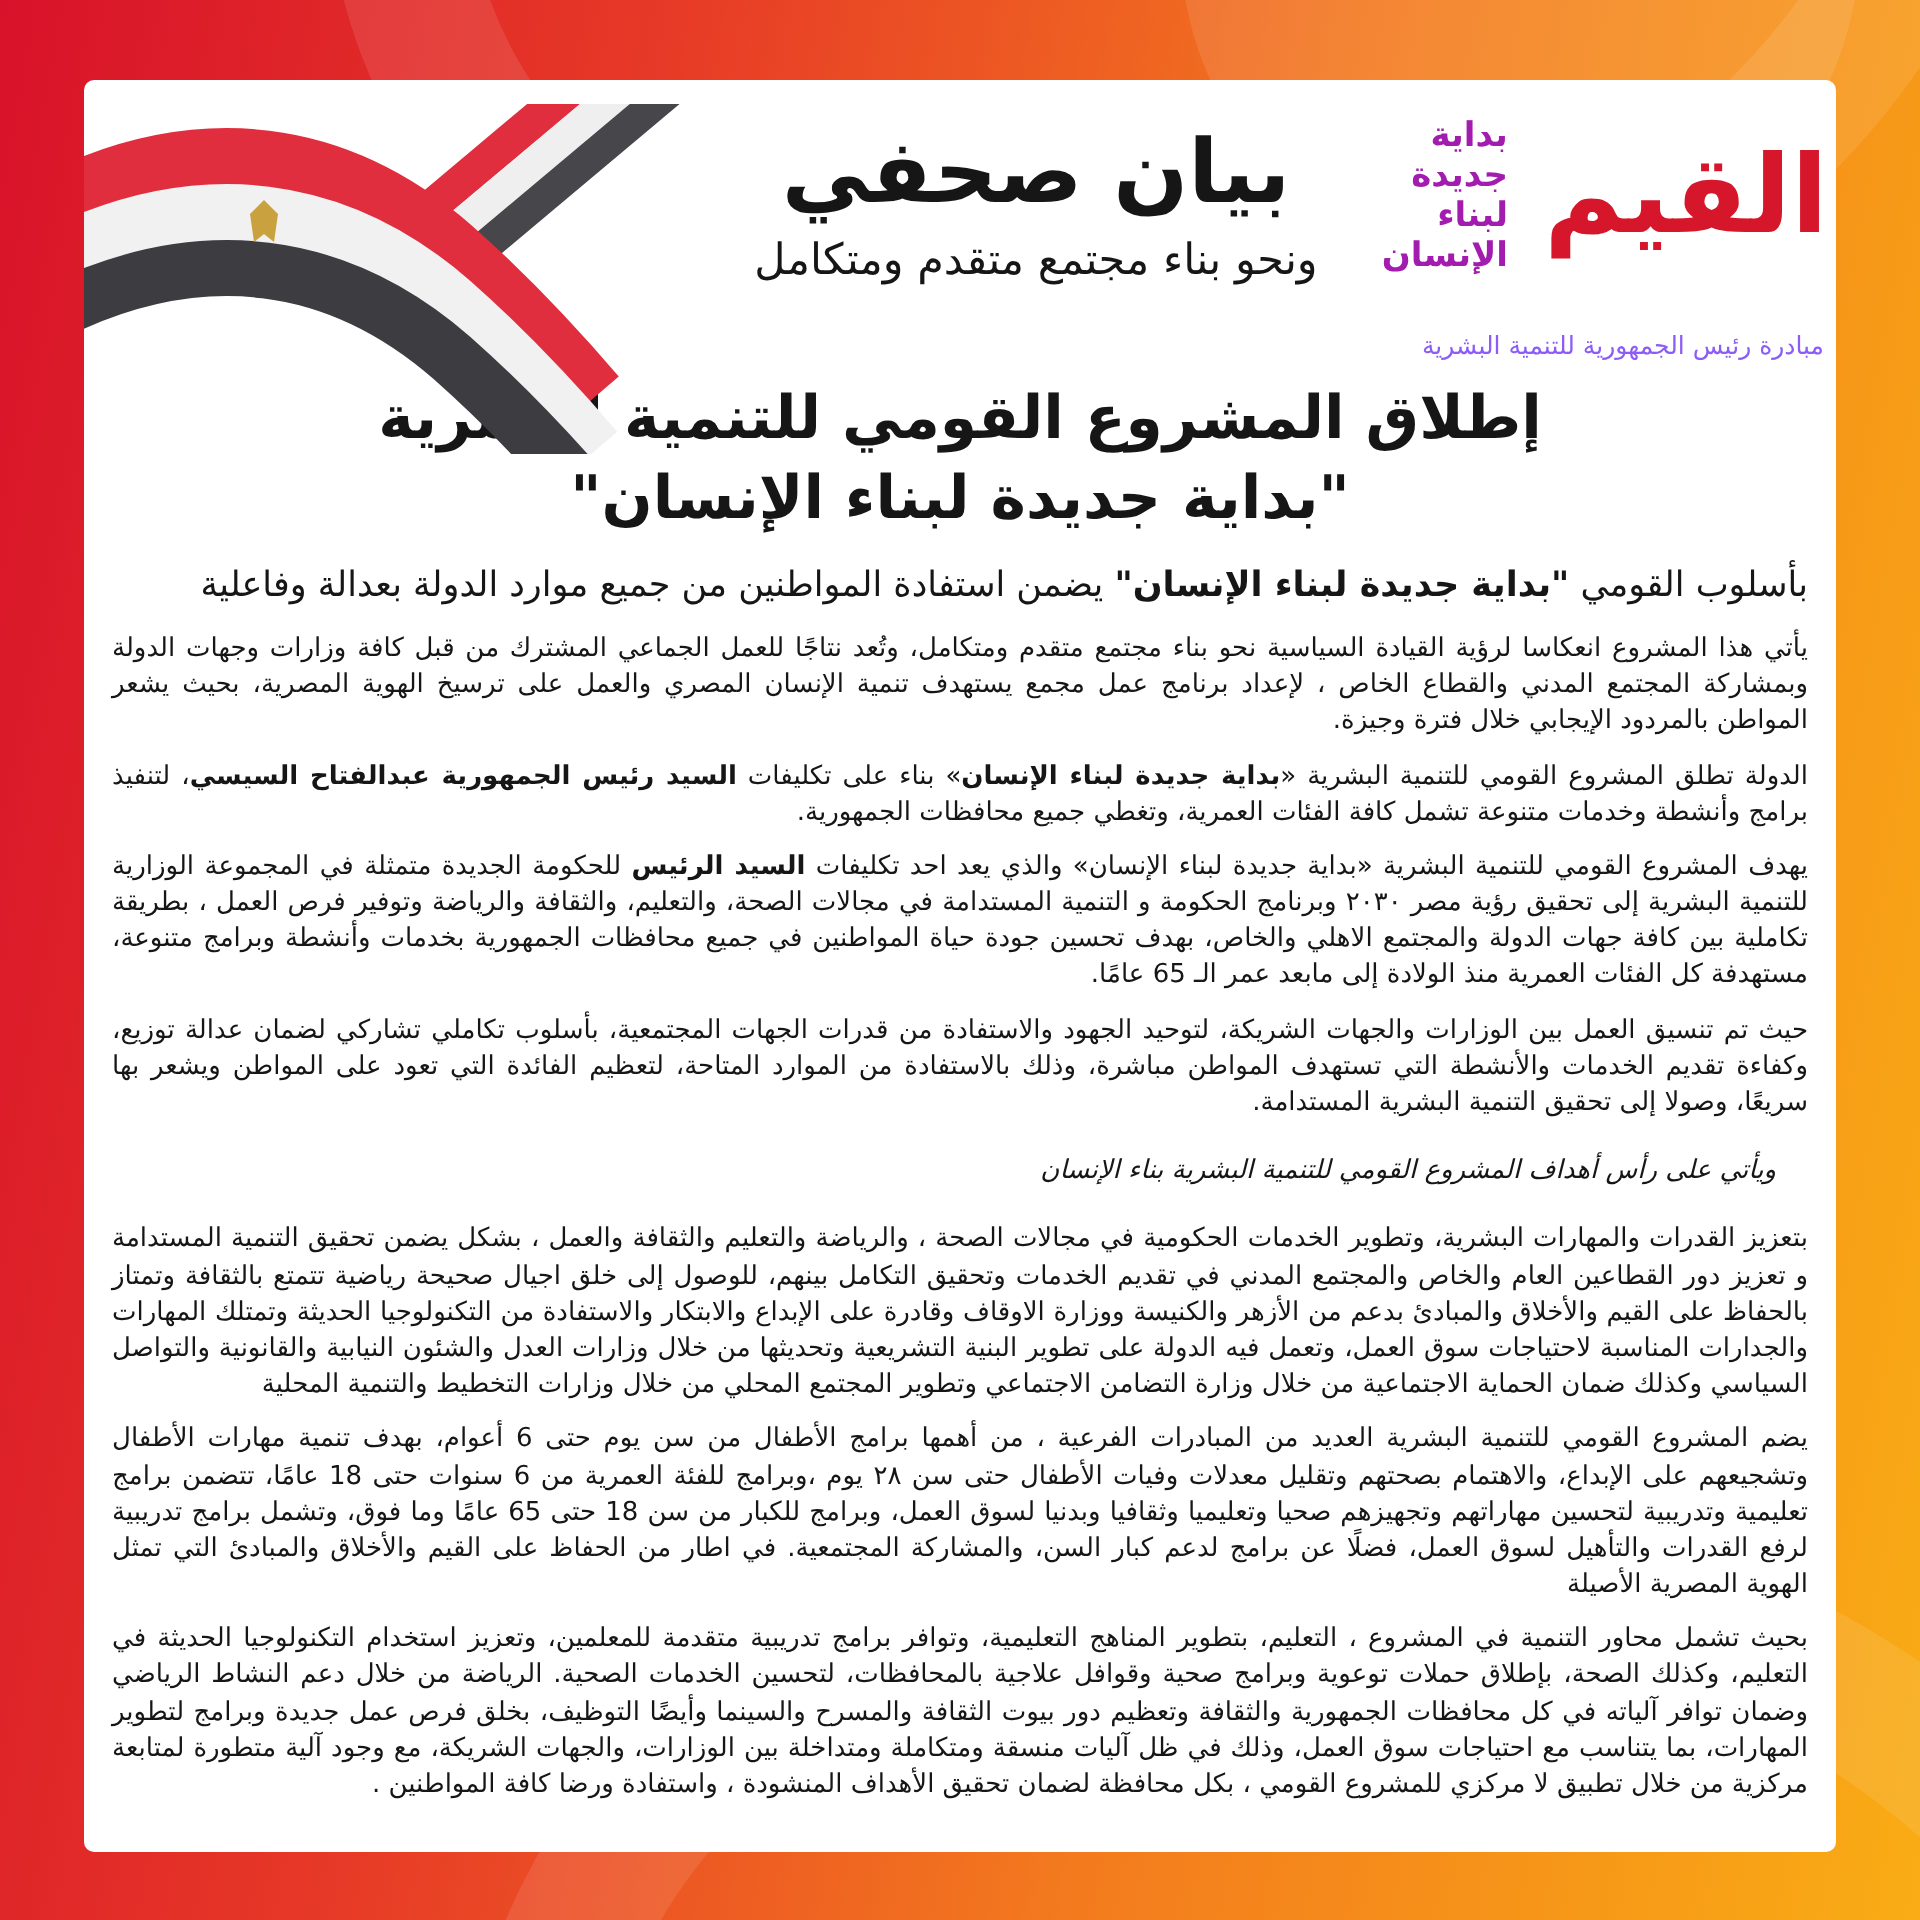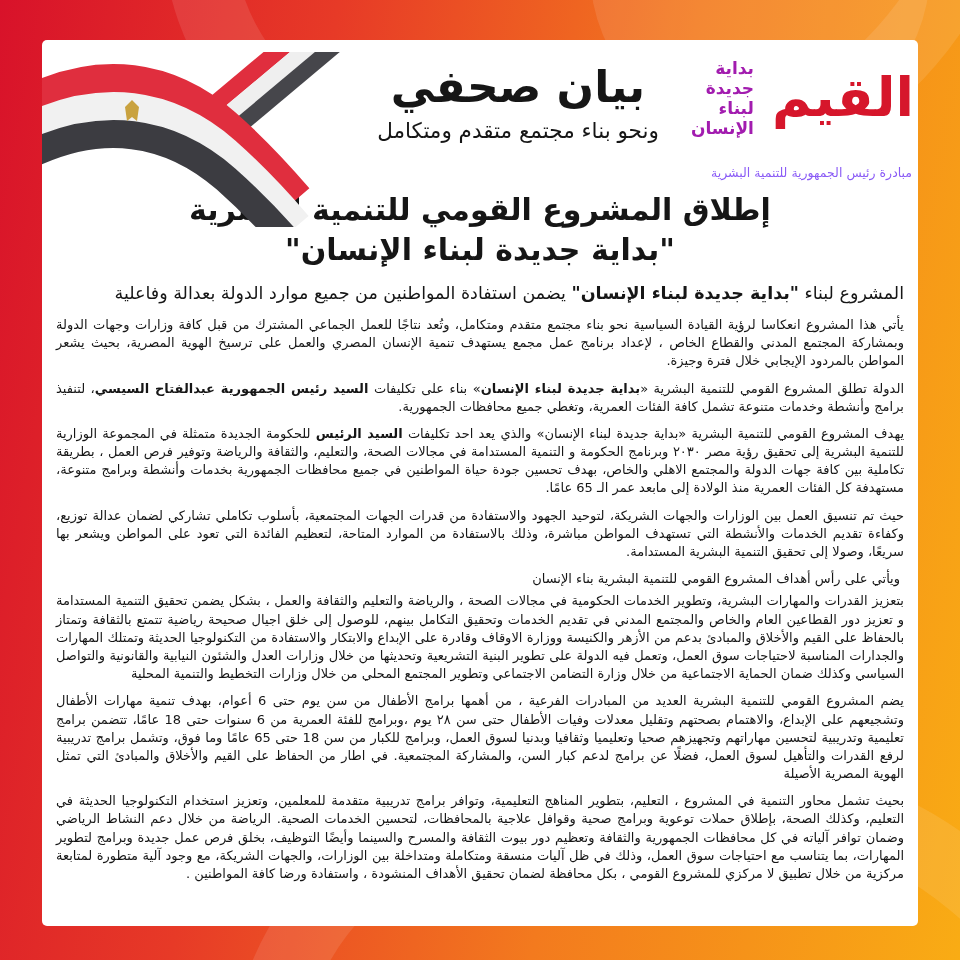--- a/index.html
+++ b/index.html
@@ -31,21 +31,21 @@
   .title-block{position:absolute;top:24px;right:180px;width:440px;text-align:center;}
   .title-block h1{margin:0;font-size:44px;font-weight:700;line-height:1.05;}
   .sub{font-size:21.5px;margin-top:8px;line-height:1.2;}
   .b{font-weight:bold;}
 
   .headline{margin:150px 14px 0;text-align:center;font-weight:800;font-size:30px;line-height:1.32;}
   .lead{margin:13px 14px 0;font-size:17.5px;line-height:1.3;text-align:right;}
 
   .bodytext{margin:11px 14px 0;font-size:13px;line-height:1.4;text-align:justify;}
   .bodytext p{margin:0 0 9px;}
-  .bodytext p.intro{margin:4px;text-align:right;}
+  .bodytext p.intro{margin:16px;text-align:right;font-style:italic;}
 </style>
 </head>
 <body>
 
 <div class="canvas">
   <div class="bg">
     <div class="swirl s1"></div>
     <div class="swirl s2"></div>
     <div class="s3"></div>
   </div>
@@ -83,21 +83,21 @@
     <div class="title-block">
       <h1>بيان صحفي</h1>
       <div class="sub">ونحو بناء مجتمع متقدم ومتكامل</div>
     </div>
 
     <div class="headline">
       <div>إطلاق المشروع القومي للتنمية البشرية</div>
       <div>"بداية جديدة لبناء الإنسان"</div>
     </div>
 
-    <div class="lead"><span>المشروع لبناء </span><span class="b">"بداية جديدة لبناء الإنسان"</span><span> يضمن استفادة المواطنين من جميع موارد الدولة بعدالة وفاعلية</span></div>
+    <div class="lead"><span>بأسلوب القومي </span><span class="b">"بداية جديدة لبناء الإنسان"</span><span> يضمن استفادة المواطنين من جميع موارد الدولة بعدالة وفاعلية</span></div>
 
     <div class="bodytext">
       <p>يأتي هذا المشروع انعكاسا لرؤية القيادة السياسية نحو بناء مجتمع متقدم ومتكامل، وتُعد نتاجًا للعمل الجماعي المشترك من قبل كافة وزارات وجهات الدولة وبمشاركة المجتمع المدني والقطاع الخاص ، لإعداد برنامج عمل مجمع يستهدف تنمية الإنسان المصري والعمل على ترسيخ الهوية المصرية، بحيث يشعر المواطن بالمردود الإيجابي خلال فترة وجيزة.</p>
       <p><span>الدولة تطلق المشروع القومي للتنمية البشرية «</span><span class="b">بداية جديدة لبناء الإنسان</span><span>» بناء على تكليفات </span><span class="b">السيد رئيس الجمهورية عبدالفتاح السيسي</span><span>، لتنفيذ برامج وأنشطة وخدمات متنوعة تشمل كافة الفئات العمرية، وتغطي جميع محافظات الجمهورية.</span></p>
       <p><span>يهدف المشروع القومي للتنمية البشرية «بداية جديدة لبناء الإنسان» والذي يعد احد تكليفات </span><span class="b">السيد الرئيس</span><span> للحكومة الجديدة متمثلة في المجموعة الوزارية للتنمية البشرية إلى تحقيق رؤية مصر ٢٠٣٠ وبرنامج الحكومة و التنمية المستدامة في مجالات الصحة، والتعليم، والثقافة والرياضة وتوفير فرص العمل ، بطريقة تكاملية بين كافة جهات الدولة والمجتمع الاهلي والخاص، بهدف تحسين جودة حياة المواطنين في جميع محافظات الجمهورية بخدمات وأنشطة وبرامج متنوعة، مستهدفة كل الفئات العمرية منذ الولادة إلى مابعد عمر الـ 65 عامًا.</span></p>
       <p>حيث تم تنسيق العمل بين الوزارات والجهات الشريكة، لتوحيد الجهود والاستفادة من قدرات الجهات المجتمعية، بأسلوب تكاملي تشاركي لضمان عدالة توزيع، وكفاءة تقديم الخدمات والأنشطة التي تستهدف المواطن مباشرة، وذلك بالاستفادة من الموارد المتاحة، لتعظيم الفائدة التي تعود على المواطن ويشعر بها سريعًا، وصولا إلى تحقيق التنمية البشرية المستدامة.</p>
       <p class="intro">ويأتي على رأس أهداف المشروع القومي للتنمية البشرية بناء الإنسان</p>
       <p>بتعزيز القدرات والمهارات البشرية، وتطوير الخدمات الحكومية في مجالات الصحة ، والرياضة والتعليم والثقافة والعمل ، بشكل يضمن تحقيق التنمية المستدامة و تعزيز دور القطاعين العام والخاص والمجتمع المدني في تقديم الخدمات وتحقيق التكامل بينهم، للوصول إلى خلق اجيال صحيحة رياضية تتمتع بالثقافة وتمتاز بالحفاظ على القيم والأخلاق والمبادئ بدعم من الأزهر والكنيسة ووزارة الاوقاف وقادرة على الإبداع والابتكار والاستفادة من التكنولوجيا الحديثة وتمتلك المهارات والجدارات المناسبة لاحتياجات سوق العمل، وتعمل فيه الدولة على تطوير البنية التشريعية وتحديثها من خلال وزارات العدل والشئون النيابية والقانونية والتواصل السياسي وكذلك ضمان الحماية الاجتماعية من خلال وزارة التضامن الاجتماعي وتطوير المجتمع المحلي من خلال وزارات التخطيط والتنمية المحلية</p>
       <p>يضم المشروع القومي للتنمية البشرية العديد من المبادرات الفرعية ، من أهمها برامج الأطفال من سن يوم حتى 6 أعوام، بهدف تنمية مهارات الأطفال وتشجيعهم على الإبداع، والاهتمام بصحتهم وتقليل معدلات وفيات الأطفال حتى سن ٢٨ يوم ،وبرامج للفئة العمرية من 6 سنوات حتى 18 عامًا، تتضمن برامج تعليمية وتدريبية لتحسين مهاراتهم وتجهيزهم صحيا وتعليميا وثقافيا وبدنيا لسوق العمل، وبرامج للكبار من سن 18 حتى 65 عامًا وما فوق، وتشمل برامج تدريبية لرفع القدرات والتأهيل لسوق العمل، فضلًا عن برامج لدعم كبار السن، والمشاركة المجتمعية. في اطار من الحفاظ على القيم والأخلاق والمبادئ التي تمثل الهوية المصرية الأصيلة</p>
       <p>بحيث تشمل محاور التنمية في المشروع ، التعليم، بتطوير المناهج التعليمية، وتوافر برامج تدريبية متقدمة للمعلمين، وتعزيز استخدام التكنولوجيا الحديثة في التعليم، وكذلك الصحة، بإطلاق حملات توعوية وبرامج صحية وقوافل علاجية بالمحافظات، لتحسين الخدمات الصحية. الرياضة من خلال دعم النشاط الرياضي وضمان توافر آلياته في كل محافظات الجمهورية والثقافة وتعظيم دور بيوت الثقافة والمسرح والسينما وأيضًا التوظيف، بخلق فرص عمل جديدة وبرامج لتطوير المهارات، بما يتناسب مع احتياجات سوق العمل، وذلك في ظل آليات منسقة ومتكاملة ومتداخلة بين الوزارات، والجهات الشريكة، مع وجود آلية متطورة لمتابعة مركزية من خلال تطبيق لا مركزي للمشروع القومي ، بكل محافظة لضمان تحقيق الأهداف المنشودة ، واستفادة ورضا كافة المواطنين .</p>

